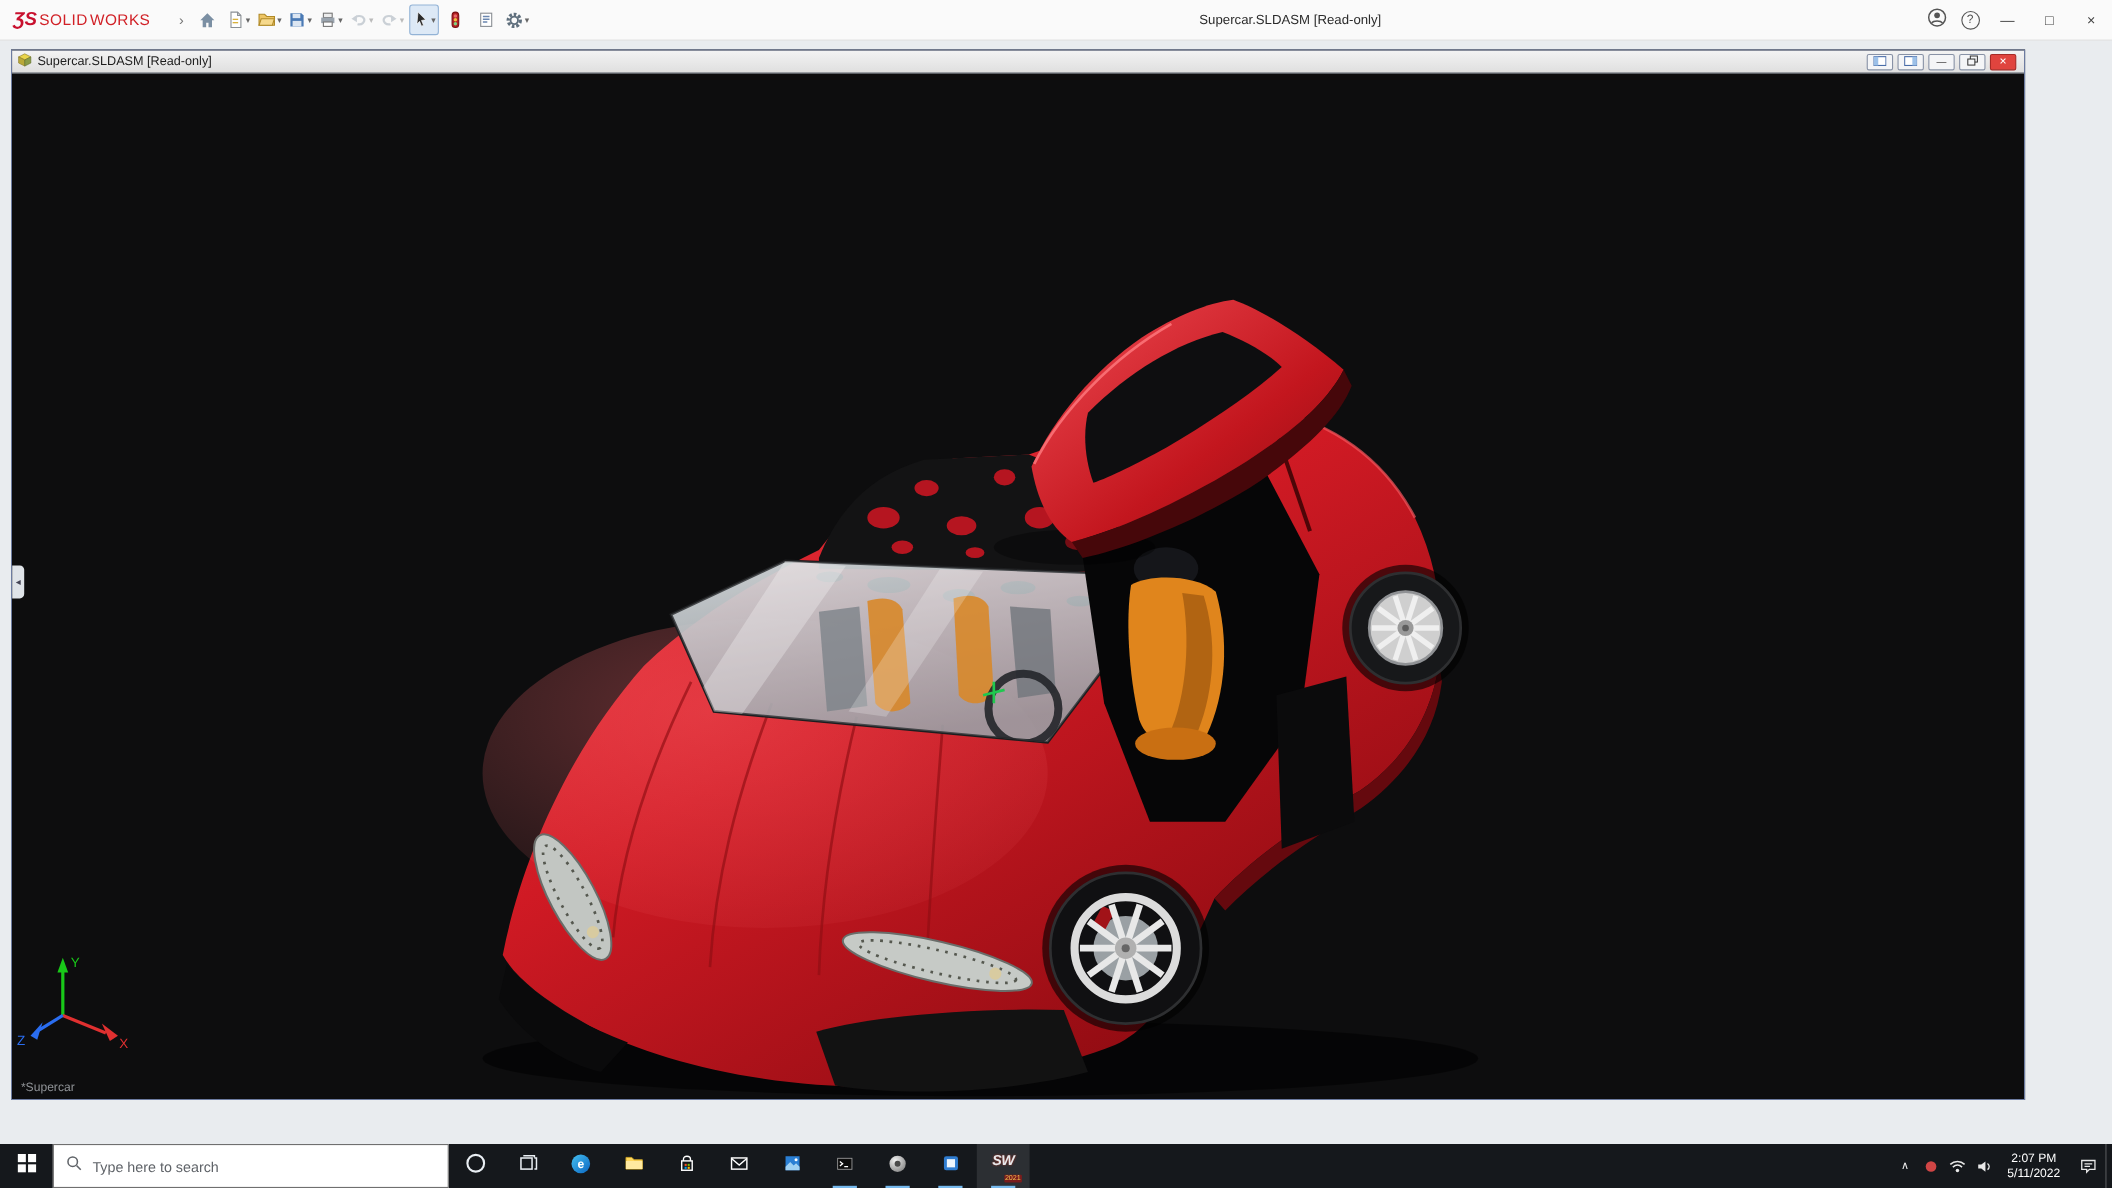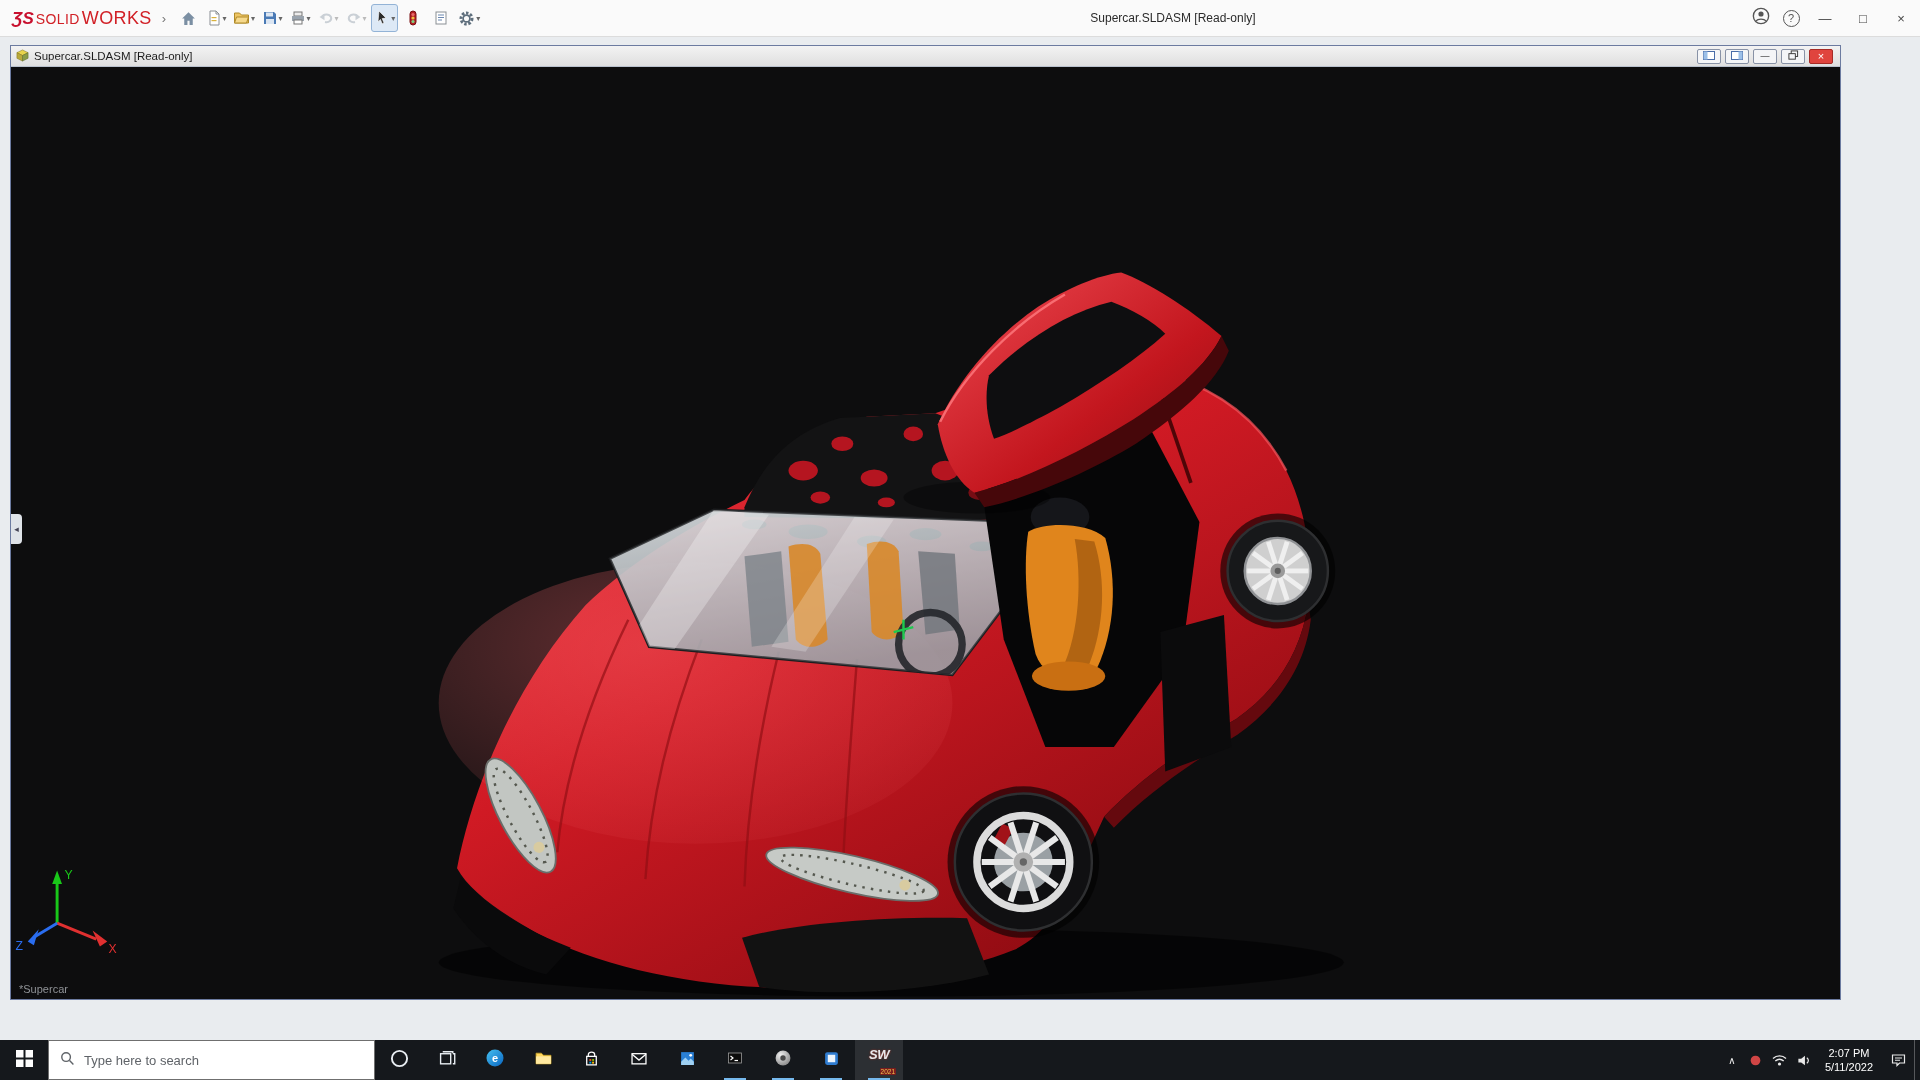--- a/index.html
+++ b/index.html
@@ -1,24 +1,24 @@
 <!DOCTYPE html>
 <html><head>
 <meta charset="utf-8">
 <style>
   *{margin:0;padding:0;box-sizing:border-box}
   html,body{width:1920px;height:1080px;overflow:hidden;font-family:"Liberation Sans",sans-serif;background:#e9ecef}
   .screen{position:absolute;inset:0}
 
   
   .appbar{position:absolute;top:0;left:0;right:0;height:37px;background:#fafafa;border-bottom:1px solid #dcdcdc;display:flex;align-items:center;padding-left:12px}
-  .brand{display:flex;align-items:baseline;gap:2px;margin-right:10px;white-space:nowrap}
+  .brand{display:flex;align-items:baseline;gap:2px;margin-right:26px;white-space:nowrap}
   .brand .mark{color:#c8102e;font-weight:bold;font-style:italic;font-size:17px}
   .brand .b{color:#d12026;font-weight:normal;font-size:14px;letter-spacing:.4px}
-  .brand .l{color:#d12026;font-weight:normal;font-size:18px;letter-spacing:.4px}
+  .brand .l{color:#d12026;font-weight:normal;font-size:14px;letter-spacing:.4px}
   .chev{color:#777;font-size:13px;margin:0 8px 0 0;cursor:default}
   .tbar{display:flex;align-items:center;height:100%}
   .tbtn{height:28px;min-width:26px;display:flex;align-items:center;justify-content:center;border-radius:3px;margin:0 1px;padding:0 2px}
   .tbtn svg{display:block}
   .tbtn .caret{font-size:8px;color:#666;margin-left:1px}
   .tbtn.sel{border:1px solid #93b3d6;background:#dde9f6}
   .tbtn.dis{opacity:.42}
   .app-title{position:absolute;left:1173px;top:50%;transform:translate(-50%,-50%);font-size:12px;color:#2b2b2b;white-space:nowrap}
   .winctl{margin-left:auto;display:flex;align-items:center;height:100%}
   .wbtn{height:100%;display:flex;align-items:center;justify-content:center;color:#444}
@@ -36,21 +36,21 @@
   .dbtn.close{background:#e0443e;border-color:#a62b26;color:#fff;font-size:11px;line-height:1}
   .viewport{position:relative;flex:1;background:#0d0d0e;overflow:hidden}
   .car-svg{position:absolute;inset:0;width:100%;height:100%}
   .orient{position:absolute;left:8px;bottom:4px;font-size:11px;color:#8f9296}
   .collapse-tab{position:absolute;left:0;top:48%;width:11px;height:30px;background:#dfe3e8;border-radius:0 4px 4px 0;display:flex;align-items:center;justify-content:center;font-size:9px;color:#445;cursor:pointer}
 
   
   .taskbar{position:absolute;left:0;right:0;bottom:0;height:40px;background:#15181c;display:flex;align-items:stretch;color:#fff}
   .tk{display:flex;align-items:center;justify-content:center}
   .start{width:48px}
-  .searchbox{width:327px;background:#fff;border:1px solid #6f6f6f;display:flex;align-items:center;gap:9px;padding:0 11px;margin:0}
+  .searchbox{width:360px;background:#fff;border:1px solid #6f6f6f;display:flex;align-items:center;gap:9px;padding:0 11px;margin:0}
   .searchbox input{flex:1;border:none;outline:none;font-size:13px;color:#333;background:transparent;font-family:"Liberation Sans",sans-serif}
   .searchbox input::placeholder{color:#5f6368}
   .task-ico{width:48px;position:relative}
   .task-ico.running::after{content:"";position:absolute;left:13px;right:13px;bottom:0;height:2px;background:#76b9ed}
   .task-ico.active{background:rgba(255,255,255,.10)}
   .sw-wrap{position:relative;width:26px;height:26px;display:flex;justify-content:center}
   .sw-mark{color:#e6e9ec;font-weight:bold;font-style:italic;font-size:13px;text-shadow:0 0 2px #a32;letter-spacing:-.5px}
   .sw-year{position:absolute;right:-4px;bottom:-2px;font-size:6.5px;color:#f2c14e;background:#7a1d1d;padding:0 1px;border-radius:1px}
   .tray{margin-left:auto;display:flex;align-items:center}
   .tray .tk{width:24px;height:100%}

